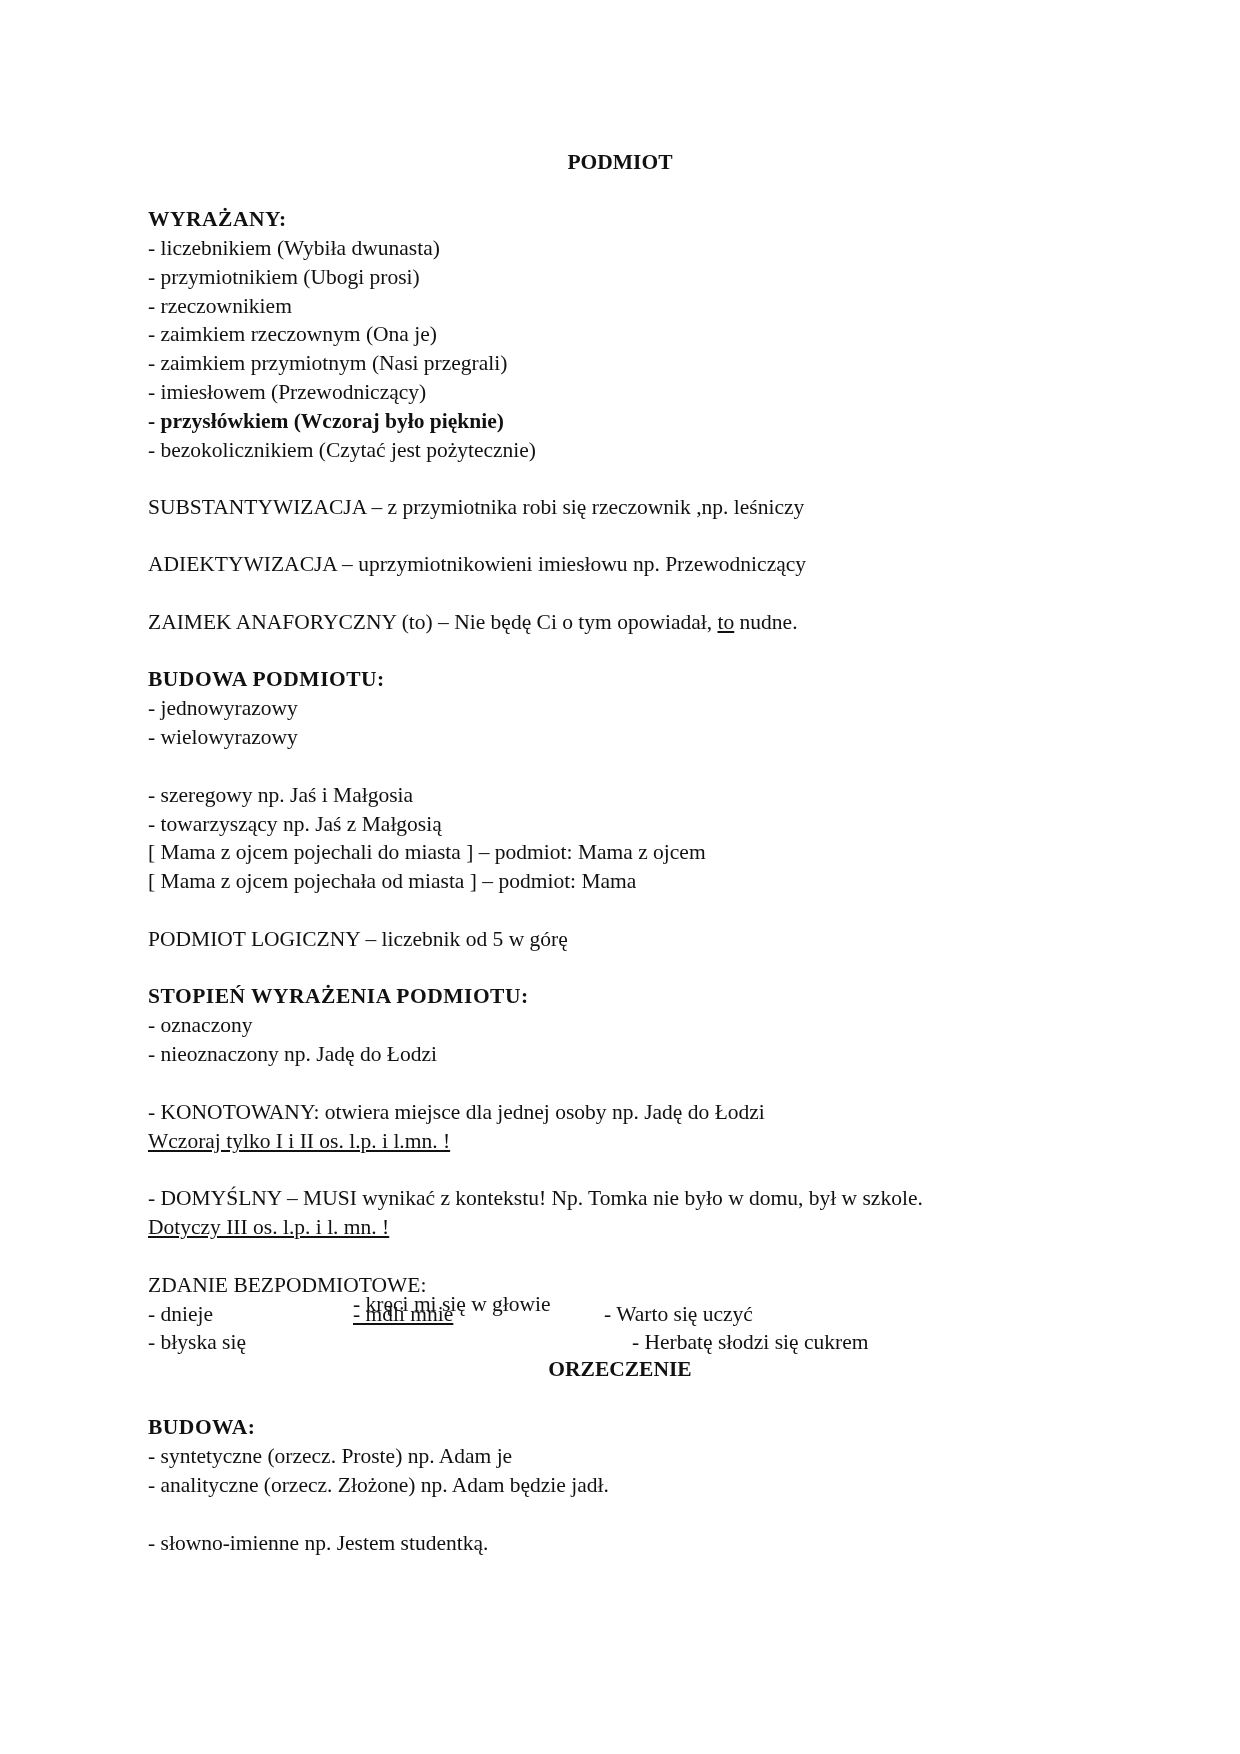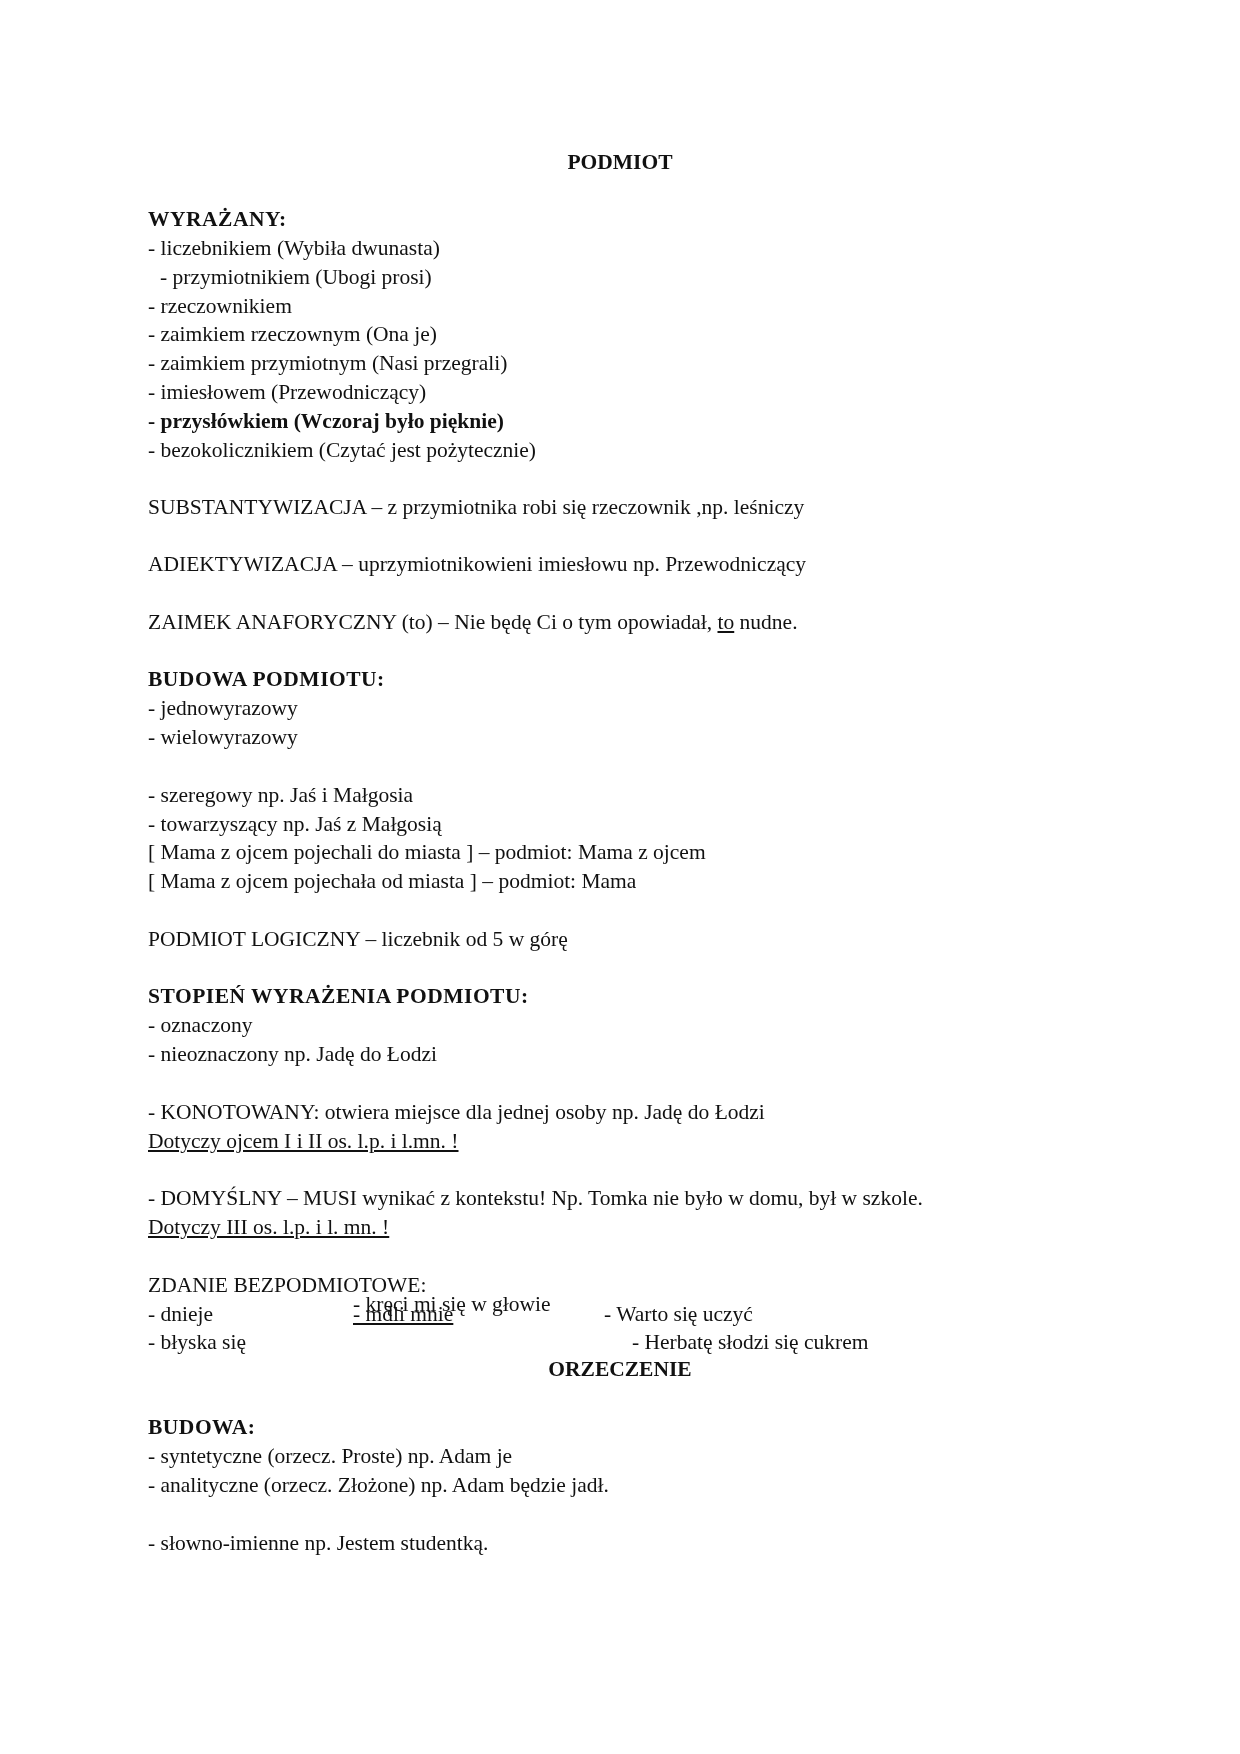--- a/index.html
+++ b/index.html
@@ -15,21 +15,21 @@
   </style>
 </head>
 <body>
 
 <div class="page">
 
   <div class="title" style="top:148px;">PODMIOT</div>
 
   <div class="line heading" style="top:205px;">WYRAŻANY:</div>
   <div class="line" style="top:234px;">- liczebnikiem (Wybiła dwunasta)</div>
-  <div class="line" style="top:263px;margin-left:12px;">- przymiotnikiem (Ubogi prosi)</div>
+  <div class="line" style="top:263px;">- przymiotnikiem (Ubogi prosi)</div>
   <div class="line" style="top:292px;">- rzeczownikiem</div>
   <div class="line" style="top:320px;">- zaimkiem rzeczownym (Ona je)</div>
   <div class="line" style="top:349px;">- zaimkiem przymiotnym (Nasi przegrali)</div>
   <div class="line" style="top:378px;">- imiesłowem (Przewodniczący)</div>
   <div class="line bold" style="top:407px;">- przysłówkiem (Wczoraj było pięknie)</div>
   <div class="line" style="top:436px;">- bezokolicznikiem (Czytać jest pożytecznie)</div>
 
   <div class="line" style="top:493px;">SUBSTANTYWIZACJA – z przymiotnika robi się rzeczownik ,np. leśniczy</div>
   <div class="line" style="top:550px;">ADIEKTYWIZACJA – uprzymiotnikowieni imiesłowu np. Przewodniczący</div>
 
@@ -44,21 +44,21 @@
   <div class="line" style="top:838px;">[ Mama z ojcem pojechali do miasta ] – podmiot: Mama z ojcem</div>
   <div class="line" style="top:867px;">[ Mama z ojcem pojechała od miasta ] – podmiot: Mama</div>
 
   <div class="line" style="top:925px;">PODMIOT LOGICZNY – liczebnik od 5 w górę</div>
 
   <div class="line heading" style="top:982px;">STOPIEŃ WYRAŻENIA PODMIOTU:</div>
   <div class="line" style="top:1011px;">- oznaczony</div>
   <div class="line" style="top:1040px;">- nieoznaczony np. Jadę do Łodzi</div>
 
   <div class="line" style="top:1098px;">- KONOTOWANY: otwiera miejsce dla jednej osoby np. Jadę do Łodzi</div>
-  <div class="line ul" style="top:1127px;">Dotyczy ojcem I i II os. l.p. i l.mn. !</div>
+  <div class="line ul" style="top:1127px;">Wczoraj tylko I i II os. l.p. i l.mn. !</div>
 
   <div class="line" style="top:1184px;font-family:Liberation Serif, serif;">- DOMYŚLNY – MUSI wynikać z kontekstu! Np. Tomka nie było w domu, był w szkole.</div>
   <div class="line ul" style="top:1213px;">Dotyczy III os. l.p. i l. mn. !</div>
 
   <div class="line" style="top:1271px;">ZDANIE BEZPODMIOTOWE:</div>
   <div class="col" style="top:1300px; left:148px;">- dnieje</div>
   <div class="col" style="top:1300px; left:353px;text-decoration:underline;">- mdli mnie</div>
   <div class="col" style="top:1300px; left:588px;margin-left:16px;">- Warto się uczyć</div>
   <div class="col" style="top:1328px; left:148px;">- błyska się</div>
   <div class="col" style="top:1290px; left:353px;">- kręci mi się w głowie</div>

